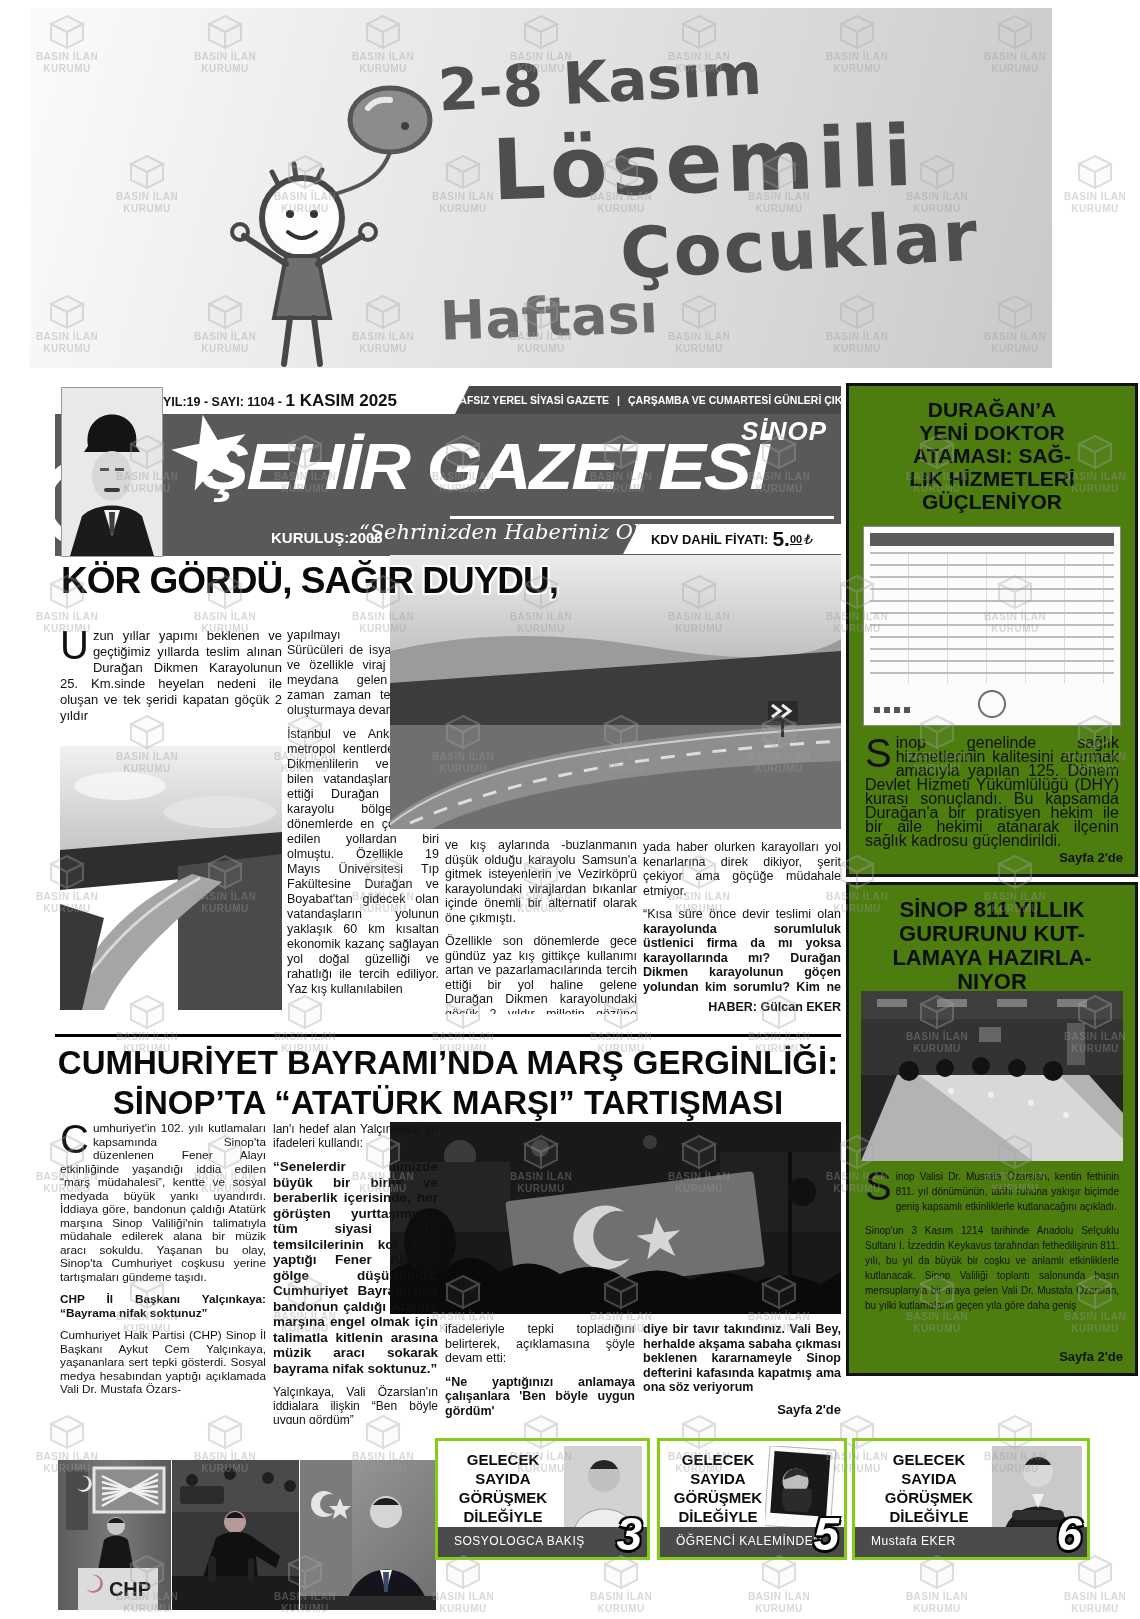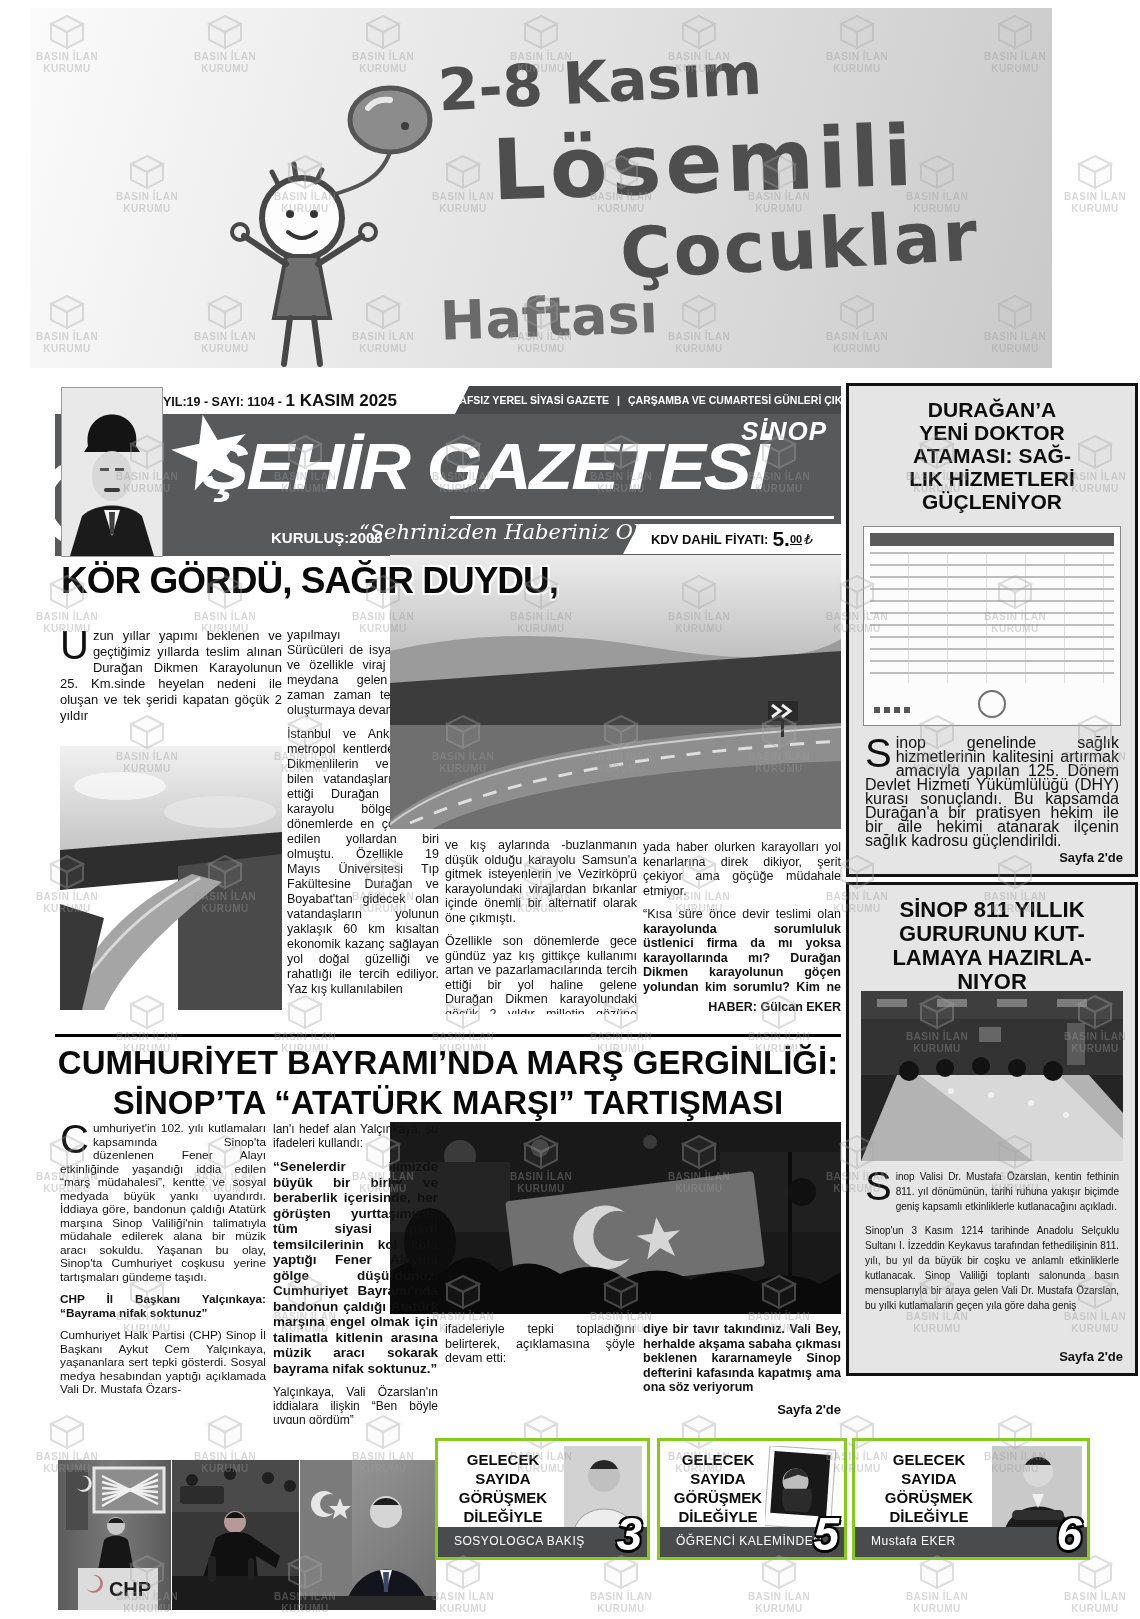--- a/index.html
+++ b/index.html
@@ -73,21 +73,21 @@
   .a2-photo{position:absolute;left:335px;top:88px;width:451px;height:192px;}
   .a2-col1{left:5px;top:88px;width:206px;height:288px;font-size:11.8px;line-height:13.5px;}
   .a2-col2{left:218px;top:88px;width:165px;height:302px;font-size:12px;line-height:14px;}
   .a2-quote{font-weight:bold;font-size:13.5px;line-height:15.5px;}
   .a2-col3{left:390px;top:288px;width:190px;height:112px;font-size:12.5px;line-height:14.5px;}
   .a2-col4{left:588px;top:288px;width:198px;height:82px;font-size:12.5px;line-height:14.5px;font-weight:bold;}
   .a2-ref{left:588px;top:368px;width:198px;text-align:right;font-weight:bold;font-size:13px;}
   #chp-photos{left:58px;top:1412px;width:378px;height:150px;z-index:10;margin-top:48px;}
   
   #sidebar{left:846px;top:383px;width:292px;height:994px;z-index:10;}
-  .sbox{position:absolute;left:0;width:286px;background:#e5e5e5;border:3px solid #121212;}
+  .sbox{position:absolute;left:0;width:286px;background:#4d7c0f;border:3px solid #121212;}
   .sb1{top:0;height:488px;}
   .sb2{top:499px;height:488px;}
   .sb-h{width:100%;text-align:center;font-weight:bold;font-size:21px;line-height:23px;color:#0d0d0d;}
   .sb1 .sb-h{margin-top:12px;}
   .sb2 .sb-h{margin-top:13px;font-size:22px;line-height:24px;}
   .doc{position:absolute;left:14px;top:140px;width:256px;height:198px;background:#fcfcfc;border:1px solid #8a8a8a;}
   .doc .hdr{position:absolute;left:6px;right:6px;top:6px;height:13px;background:#5a5a5a;}
   .doc .rows{position:absolute;left:6px;right:6px;top:25px;bottom:42px;
     background:repeating-linear-gradient(180deg,#bdbdbd 0 2px,transparent 2px 12px),
                repeating-linear-gradient(90deg,transparent 0 38px,#dcdcdc 38px 39px);}
@@ -1033,20 +1033,21 @@
       <p class="bold">CHP İl Başkanı Yalçınkaya: “Bayrama nifak soktunuz”</p>
       <p>Cumhuriyet Halk Partisi (CHP) Sinop İl Başkanı Aykut Cem Yalçınkaya, yaşananlara sert tepki gösterdi. Sosyal medya hesabından yaptığı açıklamada Vali Dr. Mustafa Özars-</p>
     </div>
     <div class="col a2-col2">
       <p>lan'ı hedef alan Yalçınkaya, şu ifadeleri kullandı:</p>
       <p class="a2-quote">“Senelerdir ilimizde büyük bir birlik ve beraberlik içerisinde, her görüşten yurttaşımızın, tüm siyasi parti temsilcilerinin kol kola yaptığı Fener Alayına gölge düşürdünüz. Cumhuriyet Bayramı'nda bandonun çaldığı Atatürk marşına engel olmak için talimatla kitlenin arasına müzik aracı sokarak bayrama nifak soktunuz.”</p>
       <p>Yalçınkaya, Vali Özarslan'ın iddialara ilişkin “Ben böyle uygun gördüm”</p>
     </div>
     <div class="col a2-col3">
       <p>ifadeleriyle tepki topladığını belirterek, açıklamasına şöyle devam etti:</p>
+      <p class="bold">“Ne yaptığınızı anlamaya çalışanlara 'Ben böyle uygun gördüm'</p>
     </div>
     <div class="col a2-col4">
       <p>diye bir tavır takındınız. Vali Bey, herhalde akşama sabaha çıkması beklenen kararnameyle Sinop defterini kafasında kapatmış ama ona söz veriyorum</p>
     </div>
     <div class="abs a2-ref">Sayfa 2'de</div>
   </div>
 
   <div id="chp-photos" class="abs">
     <svg class="abs" style="left:0;top:0;" width="113" height="150" viewBox="0 0 113 150">
       <rect width="113" height="150" fill="#6d6d6d"></rect>

